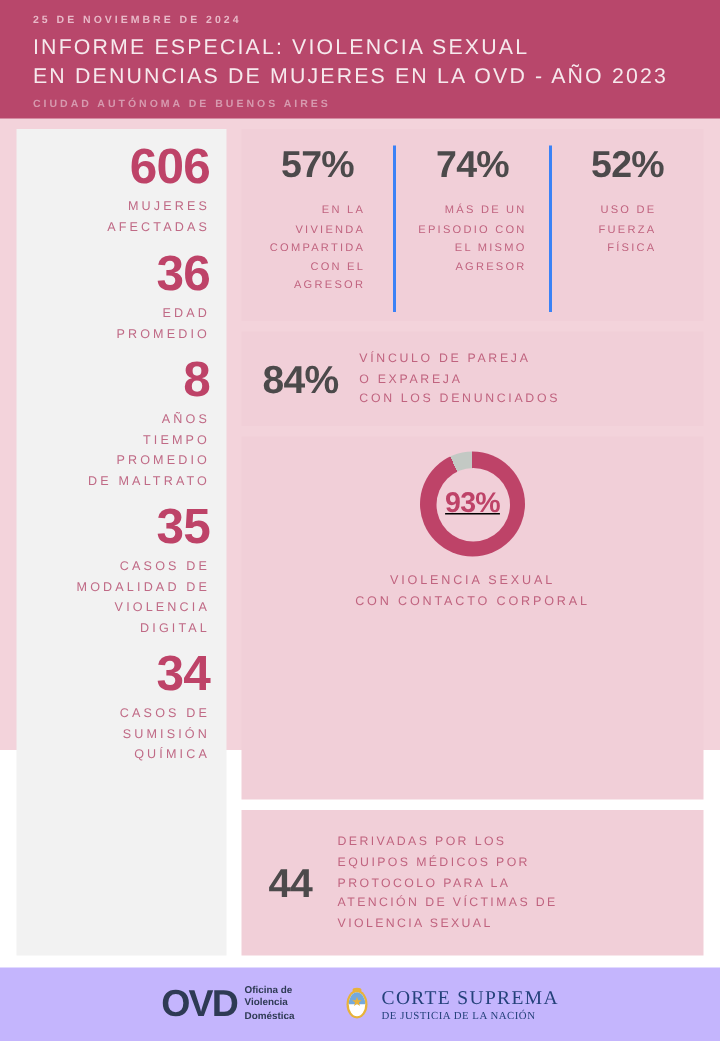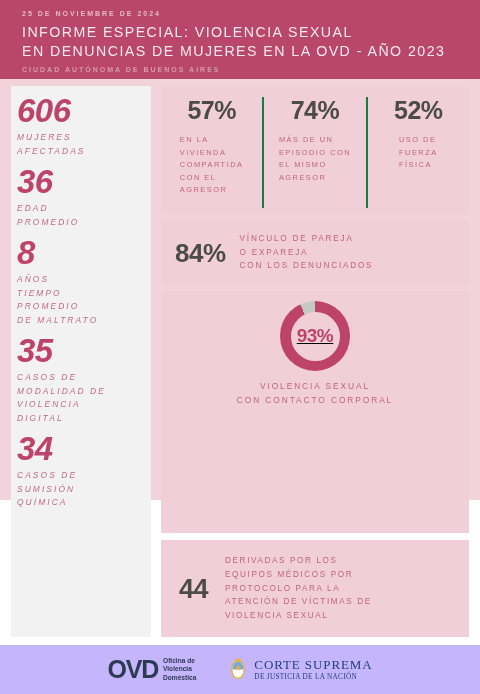--- a/index.html
+++ b/index.html
@@ -60,21 +60,21 @@
   
   .leftcol {
     width: 140px;
     background: #F2F2F2;
     padding: 8px 11px 10px 6px;
     display: flex;
     flex-direction: column;
     align-items: flex-end;
     justify-content: flex-start;
   }
-  .lstat { text-align: left; width: 100%; font-style: italic; }
+  .lstat { text-align: right; width: 100%; }
   .lstat + .lstat { margin-top: 7px; }
   .lnum {
     color: #BE4368;
     font-size: 33px;
     font-weight: 700;
     line-height: 33px;
     letter-spacing: -0.5px;
   }
   .llabel {
     color: #C06A86;
@@ -96,27 +96,27 @@
   .panel { background: #F1CFD8; }
 
   
   .row-pcts {
     display: flex;
     height: 128px;
     padding: 11px 0 6px 0;
   }
   .pcell {
     flex: 1;
-    text-align: left;
+    text-align: right;
     padding: 0 6px;
     display: flex;
     flex-direction: column;
     align-items: center;
   }
-  .pcell + .pcell { border-left: 2px solid #15803d; }
+  .pcell + .pcell { border-left: 2px solid #3b82f6; }
   .pnum {
     color: #4C4A4B;
     font-size: 25px;
     font-weight: 700;
     line-height: 26px;
     letter-spacing: -0.5px;
   }
   .plabel {
     color: #C0637F;
     font-size: 7.4px;

